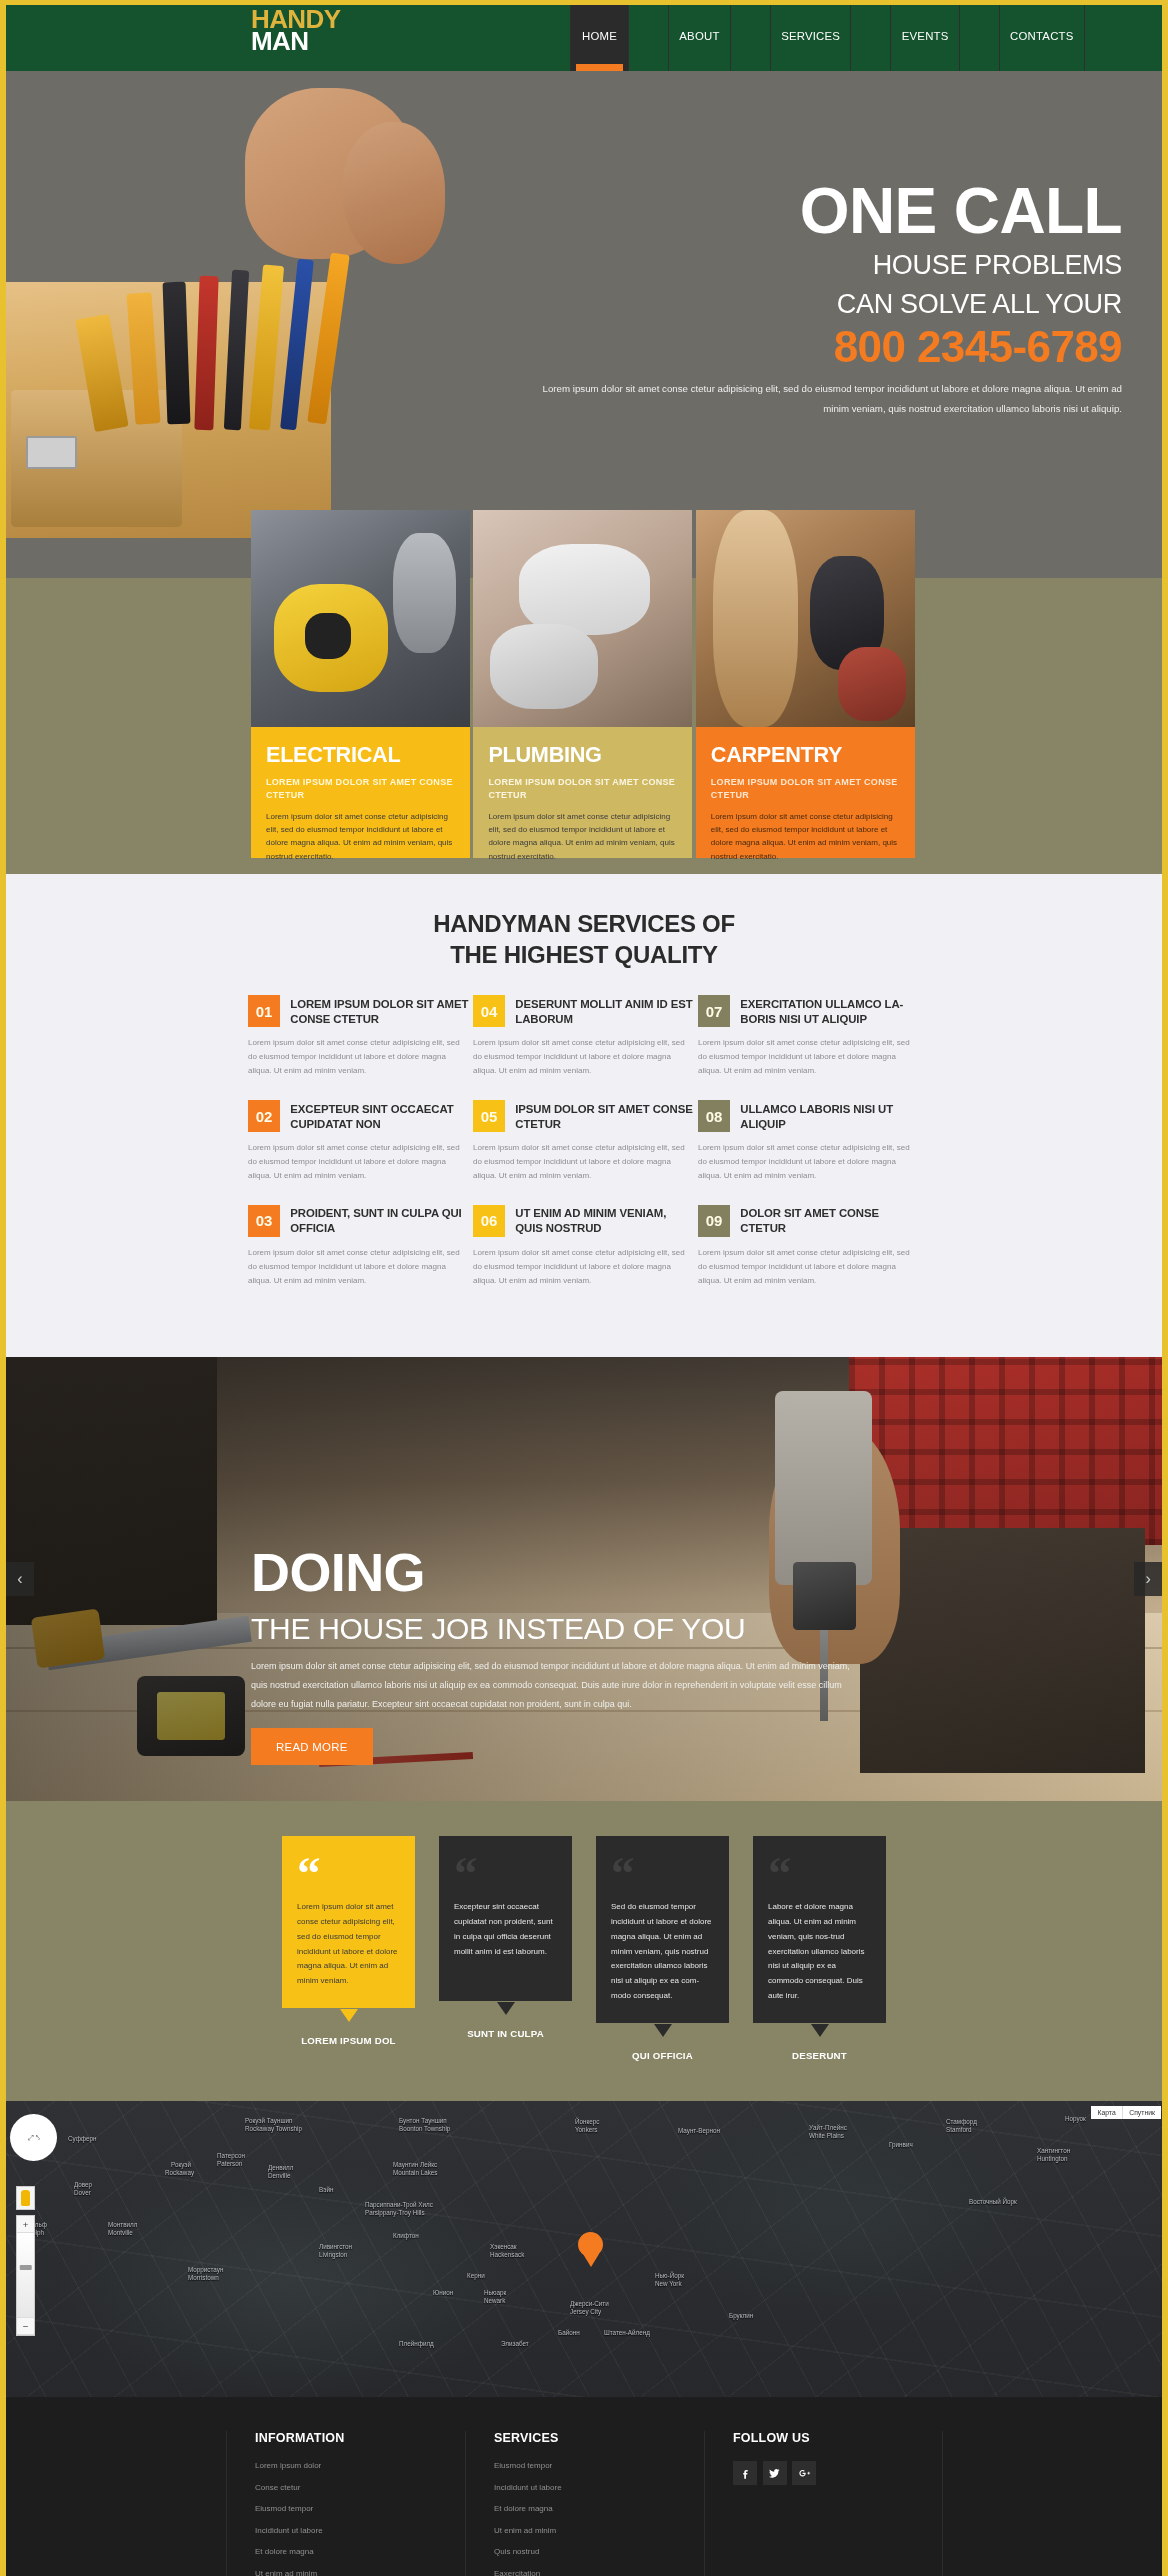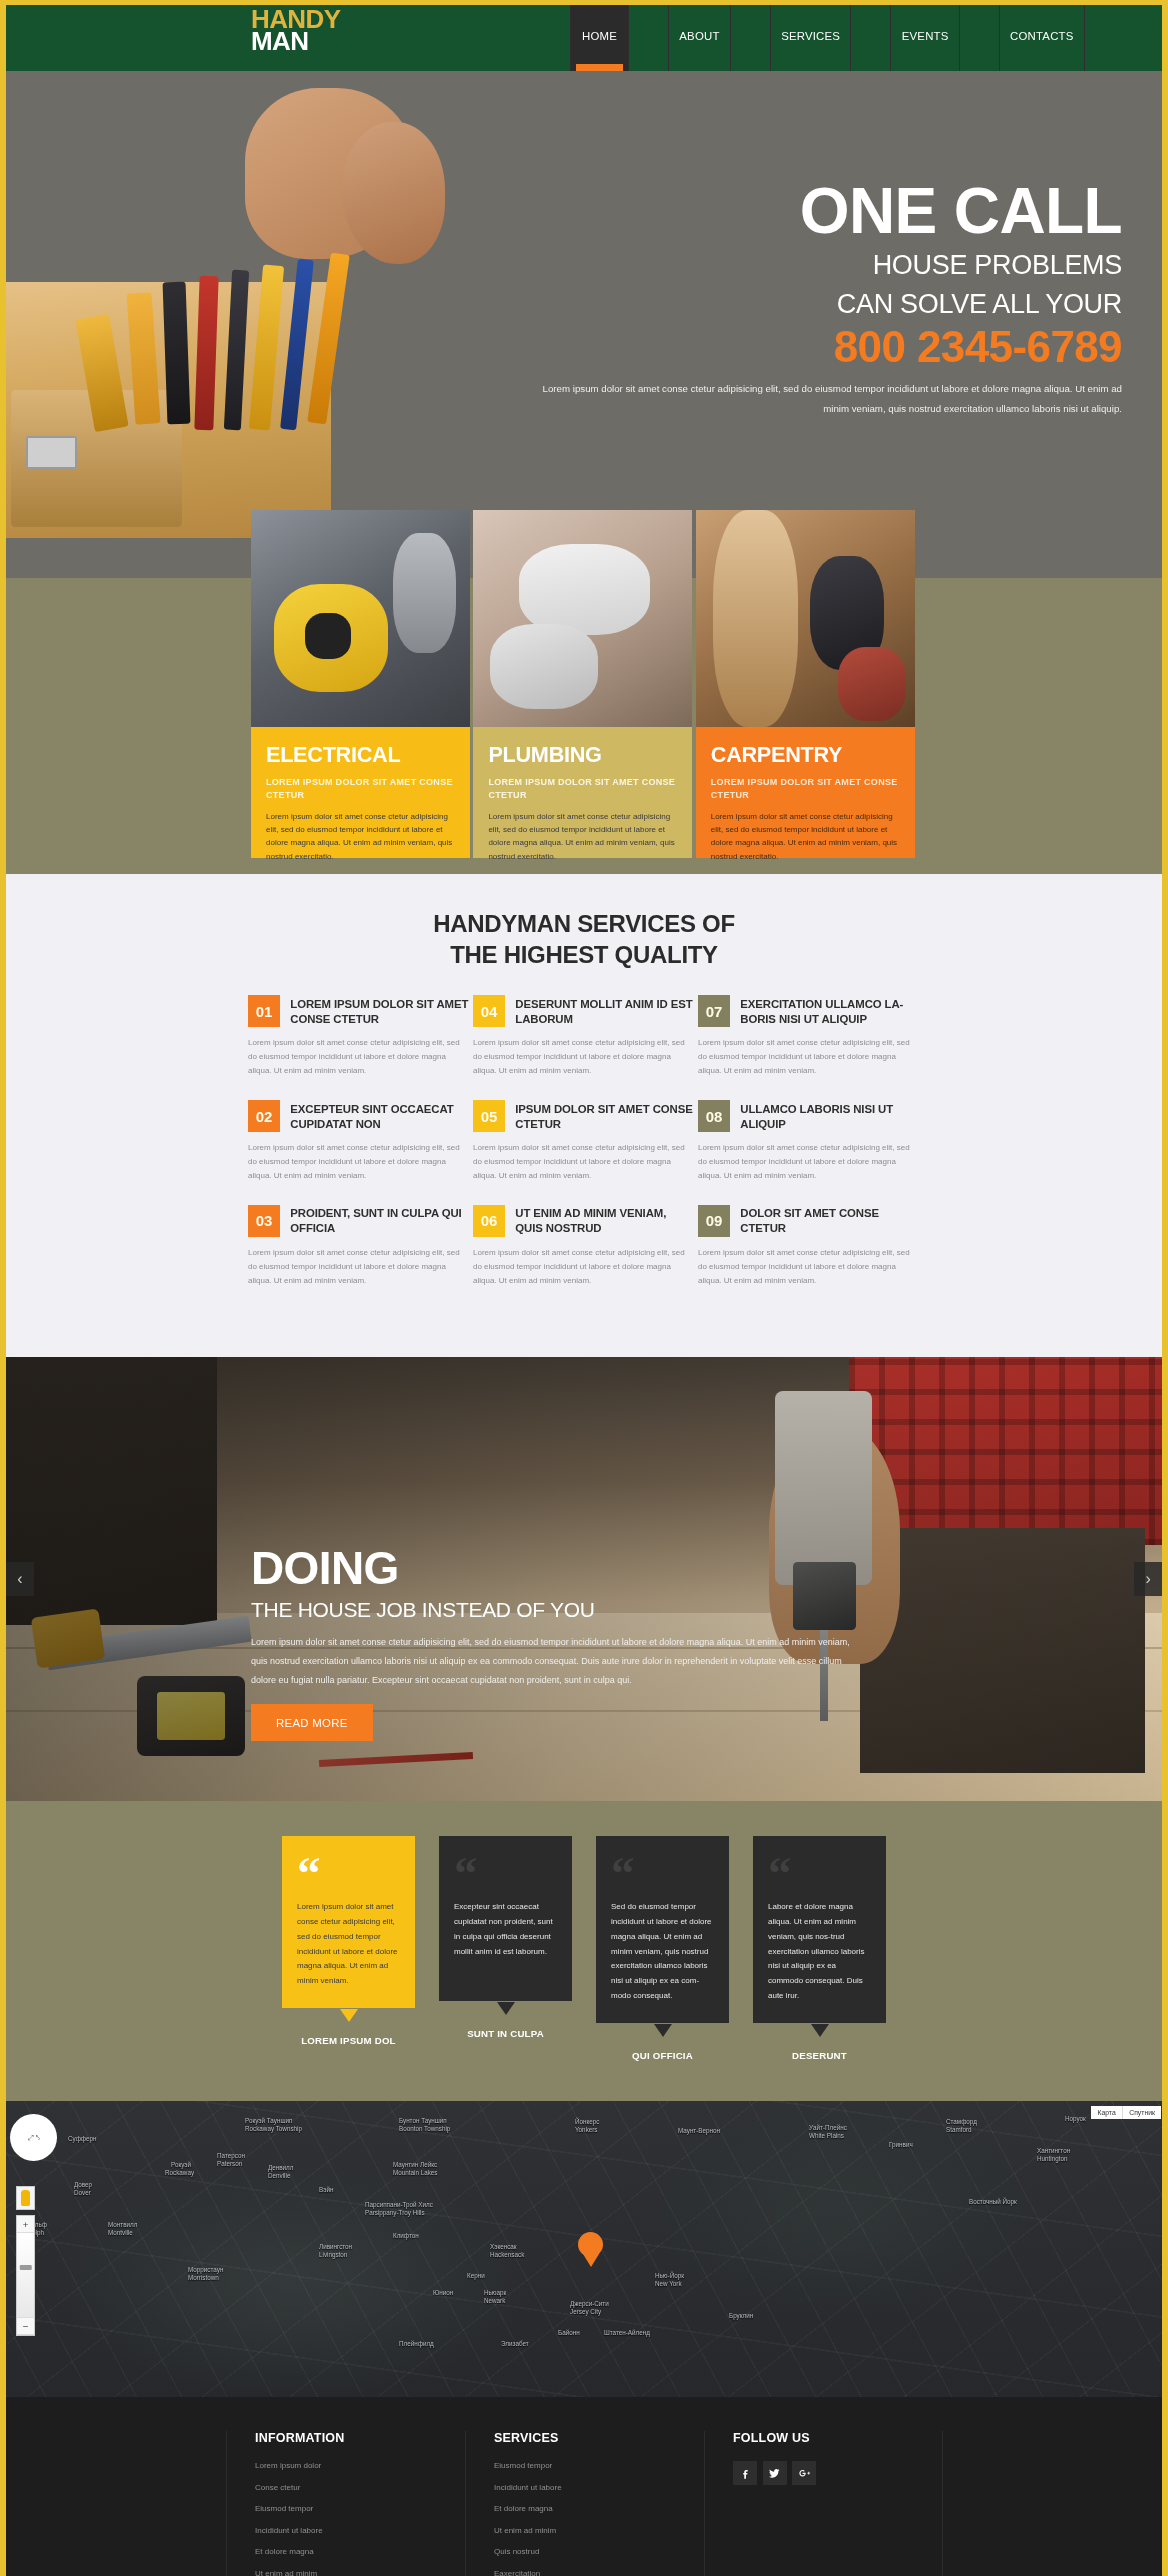--- a/index.html
+++ b/index.html
@@ -126,22 +126,22 @@
   .sl-drill { position:absolute; right:296px; top:34px; width:97px; height:194px; background:linear-gradient(160deg,#ddd9d0,#a9a49a); border-radius:8px; }
   .sl-chuck { position:absolute; right:312px; top:205px; width:63px; height:68px; background:linear-gradient(160deg,#5c5c5c,#2c2c2c); border-radius:4.6px; }
   .sl-bit { position:absolute; right:340px; top:273px; width:8px; height:91px; background:linear-gradient(180deg,#9a9a9a,#6b6b6b); }
   .sl-tape { position:absolute; left:137px; top:319px; width:108px; height:80px; background:linear-gradient(160deg,#3a3a3a,#1d1d1d); border-radius:8px; }
   .sl-tape2 { position:absolute; left:157px; top:335px; width:68px; height:48px; background:linear-gradient(160deg,#f2e26a,#ccb22a); border-radius:3.4px; }
   .sl-pencil { position:absolute; left:319px; top:399px; width:154px; height:6.8px; background:linear-gradient(90deg,#d34a3a,#a4281c); transform:rotate(-3deg); }
   .sl-saw { position:absolute; left:46px; top:273px; width:205px; height:26px; background:linear-gradient(180deg,#c9cdd2,#8e939a); transform:rotate(-8deg); }
   .sl-handle { position:absolute; left:34px; top:256px; width:68px; height:51px; background:linear-gradient(160deg,#f0bb3a,#c08b10); border-radius:5.7px; transform:rotate(-8deg); }
   .sl-overlay { position:absolute; inset:0; background:linear-gradient(90deg, rgba(20,18,15,.55) 0%, rgba(20,18,15,.28) 48%, rgba(20,18,15,.05) 100%); }
   .sl-content { position:absolute; left:251px; top:188px; width:627px; }
-  .sl-h1 { font-size:46px; font-weight:bold; color:#fff; letter-spacing:-0.6px; line-height:1; }
-  .sl-h2 { font-size:21px; color:#fff; letter-spacing:-0.3px; margin-top:7px; }
+  .sl-h1 { font-size:54px; font-weight:bold; color:#fff; letter-spacing:-0.6px; line-height:1; }
+  .sl-h2 { font-size:30px; color:#fff; letter-spacing:-0.3px; margin-top:13px; }
   .sl-p { font-size:9px; color:#f0efec; line-height:2.1; margin-top:10.3px; width:615px; }
   .sl-btn { display:inline-block; margin-top:15px; background:#f47b20; color:#fff; font-size:11.4px; letter-spacing:0.3px;
             padding:12.5px 25px; cursor:pointer; border:none; font-family:"Liberation Sans", sans-serif; }
   .sl-arrow { position:absolute; top:50%; transform:translateY(-50%); width:28.5px; height:34px; background:rgba(40,40,40,.85);
             display:flex; align-items:center; justify-content:center; color:#cfcfcf; font-size:16px; cursor:pointer; z-index:10; }
   .sl-arrow.left { left:5.7px; } .sl-arrow.right { right:5.7px; }
 
   
   .testi { background:#878565; padding:35px 0 40px 0; }
   .testi-row { display:flex; justify-content:center; gap:24px; }

